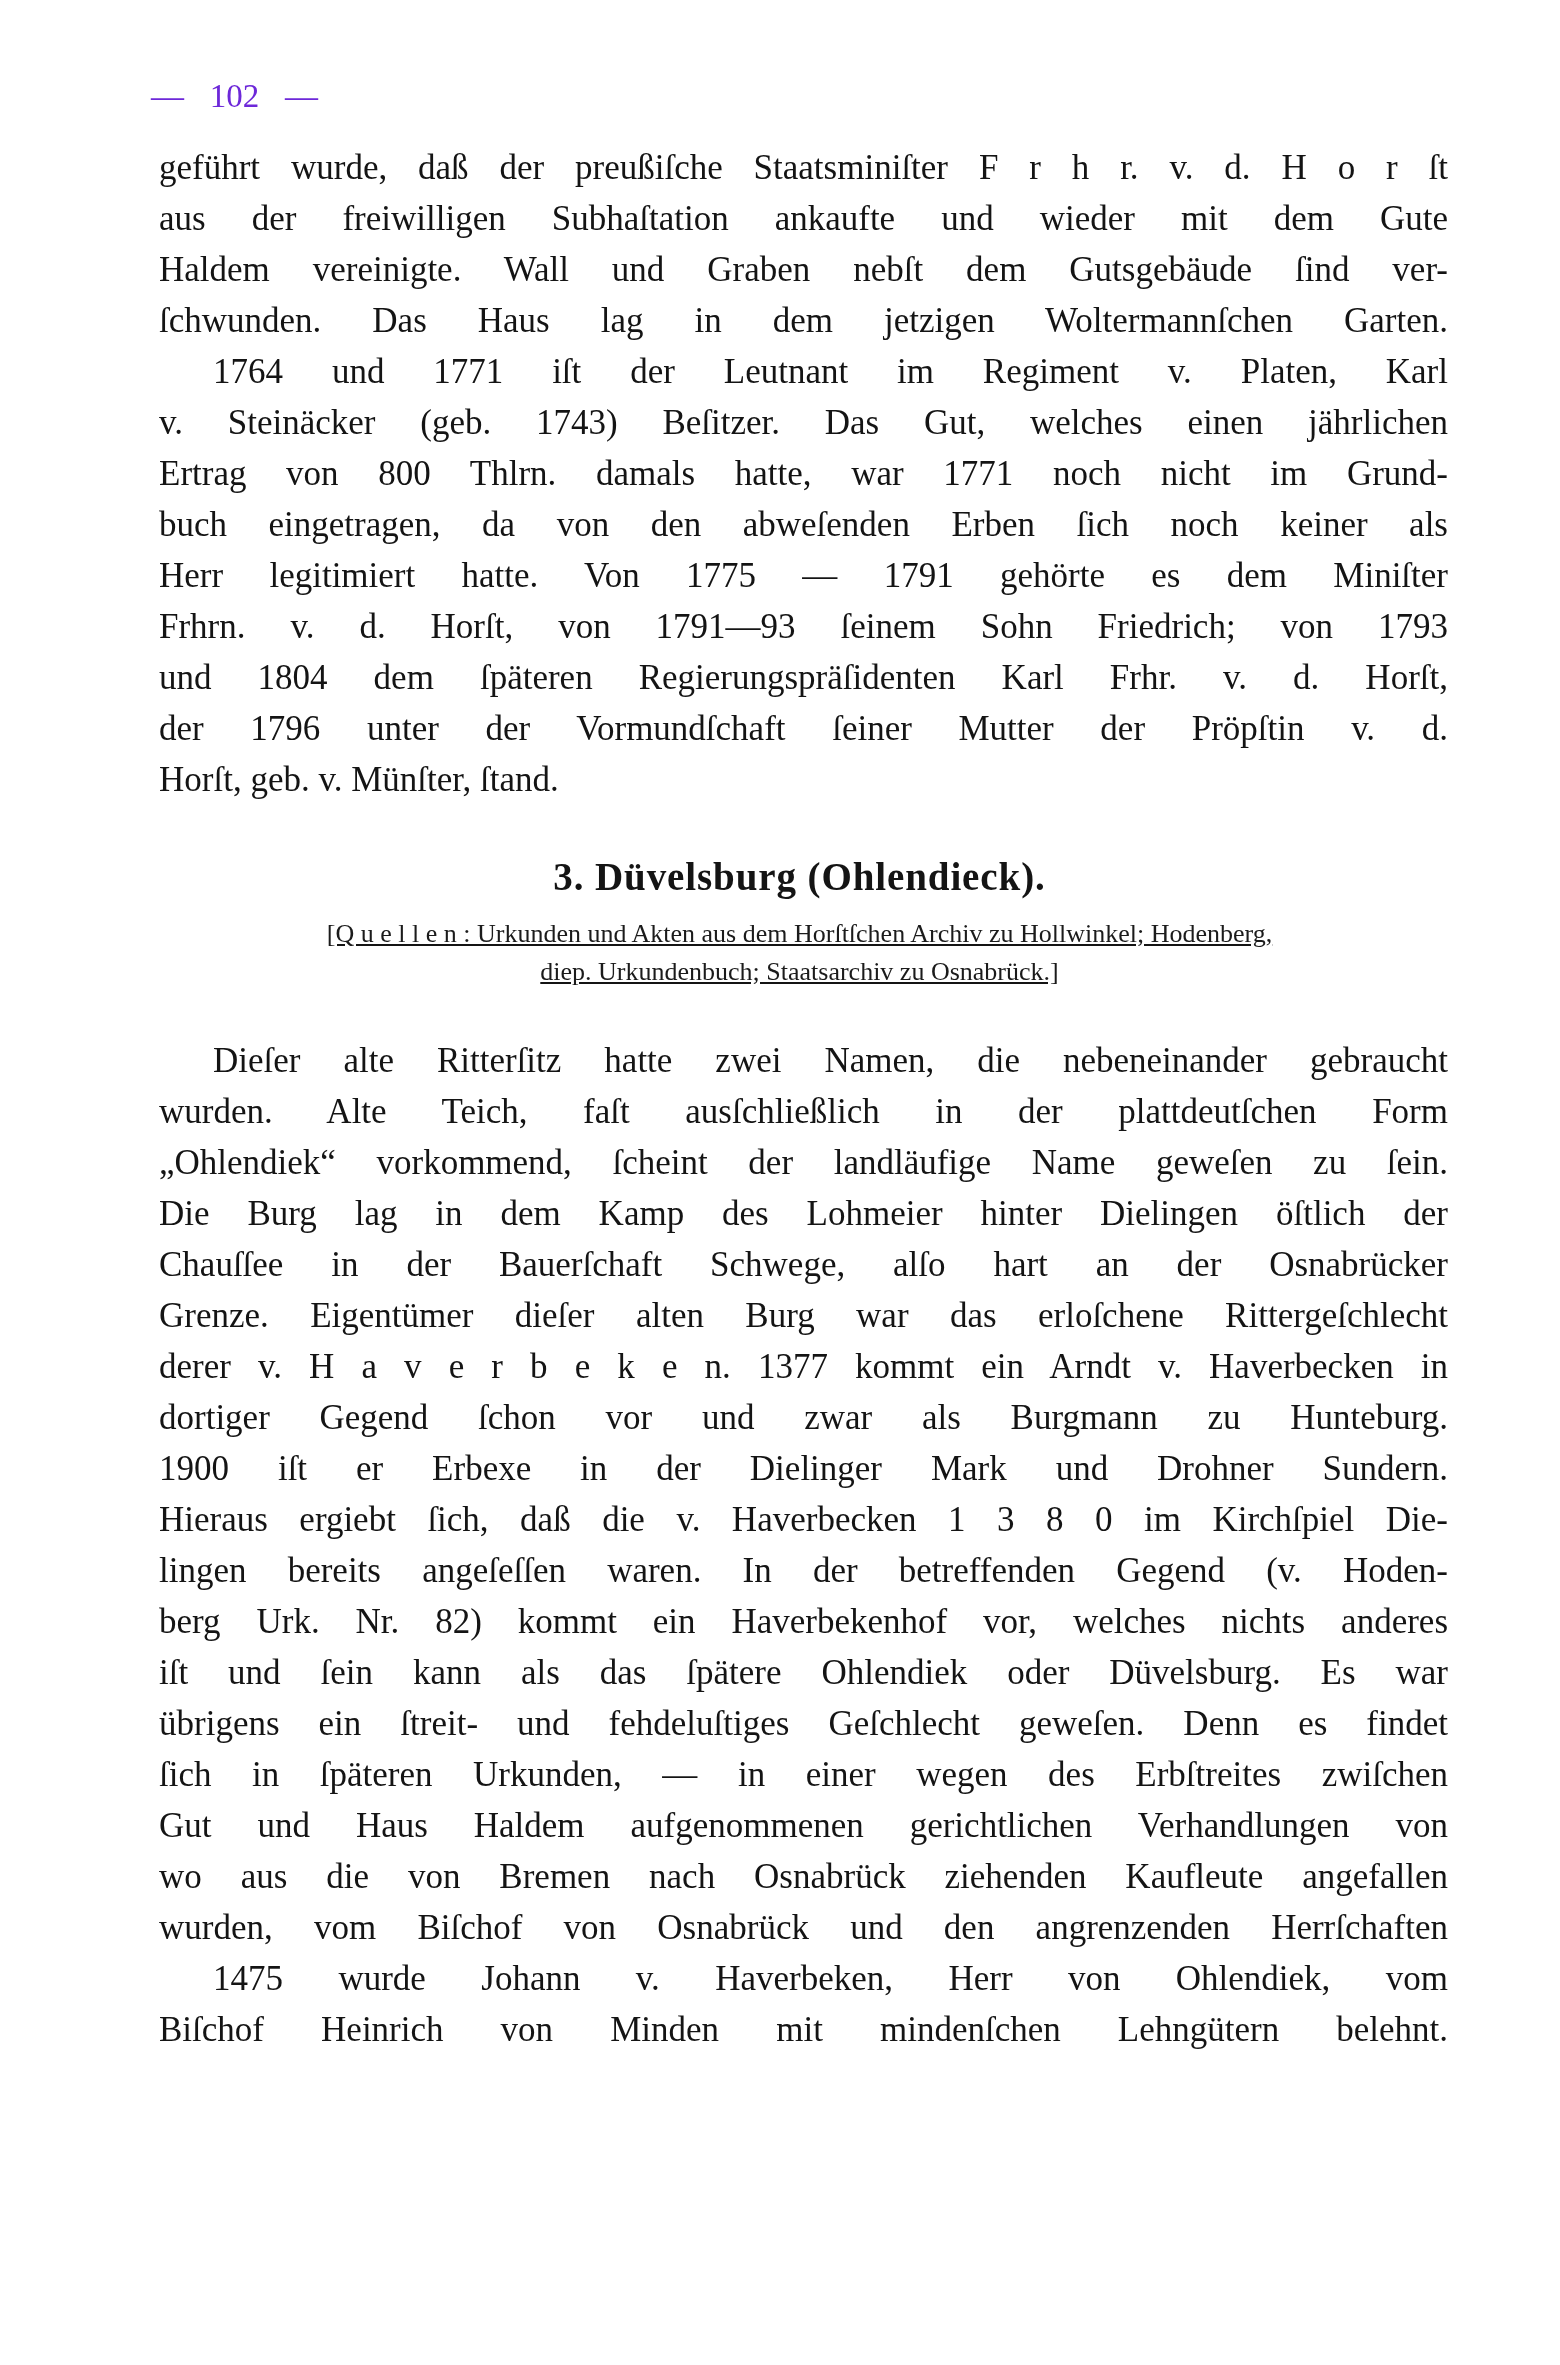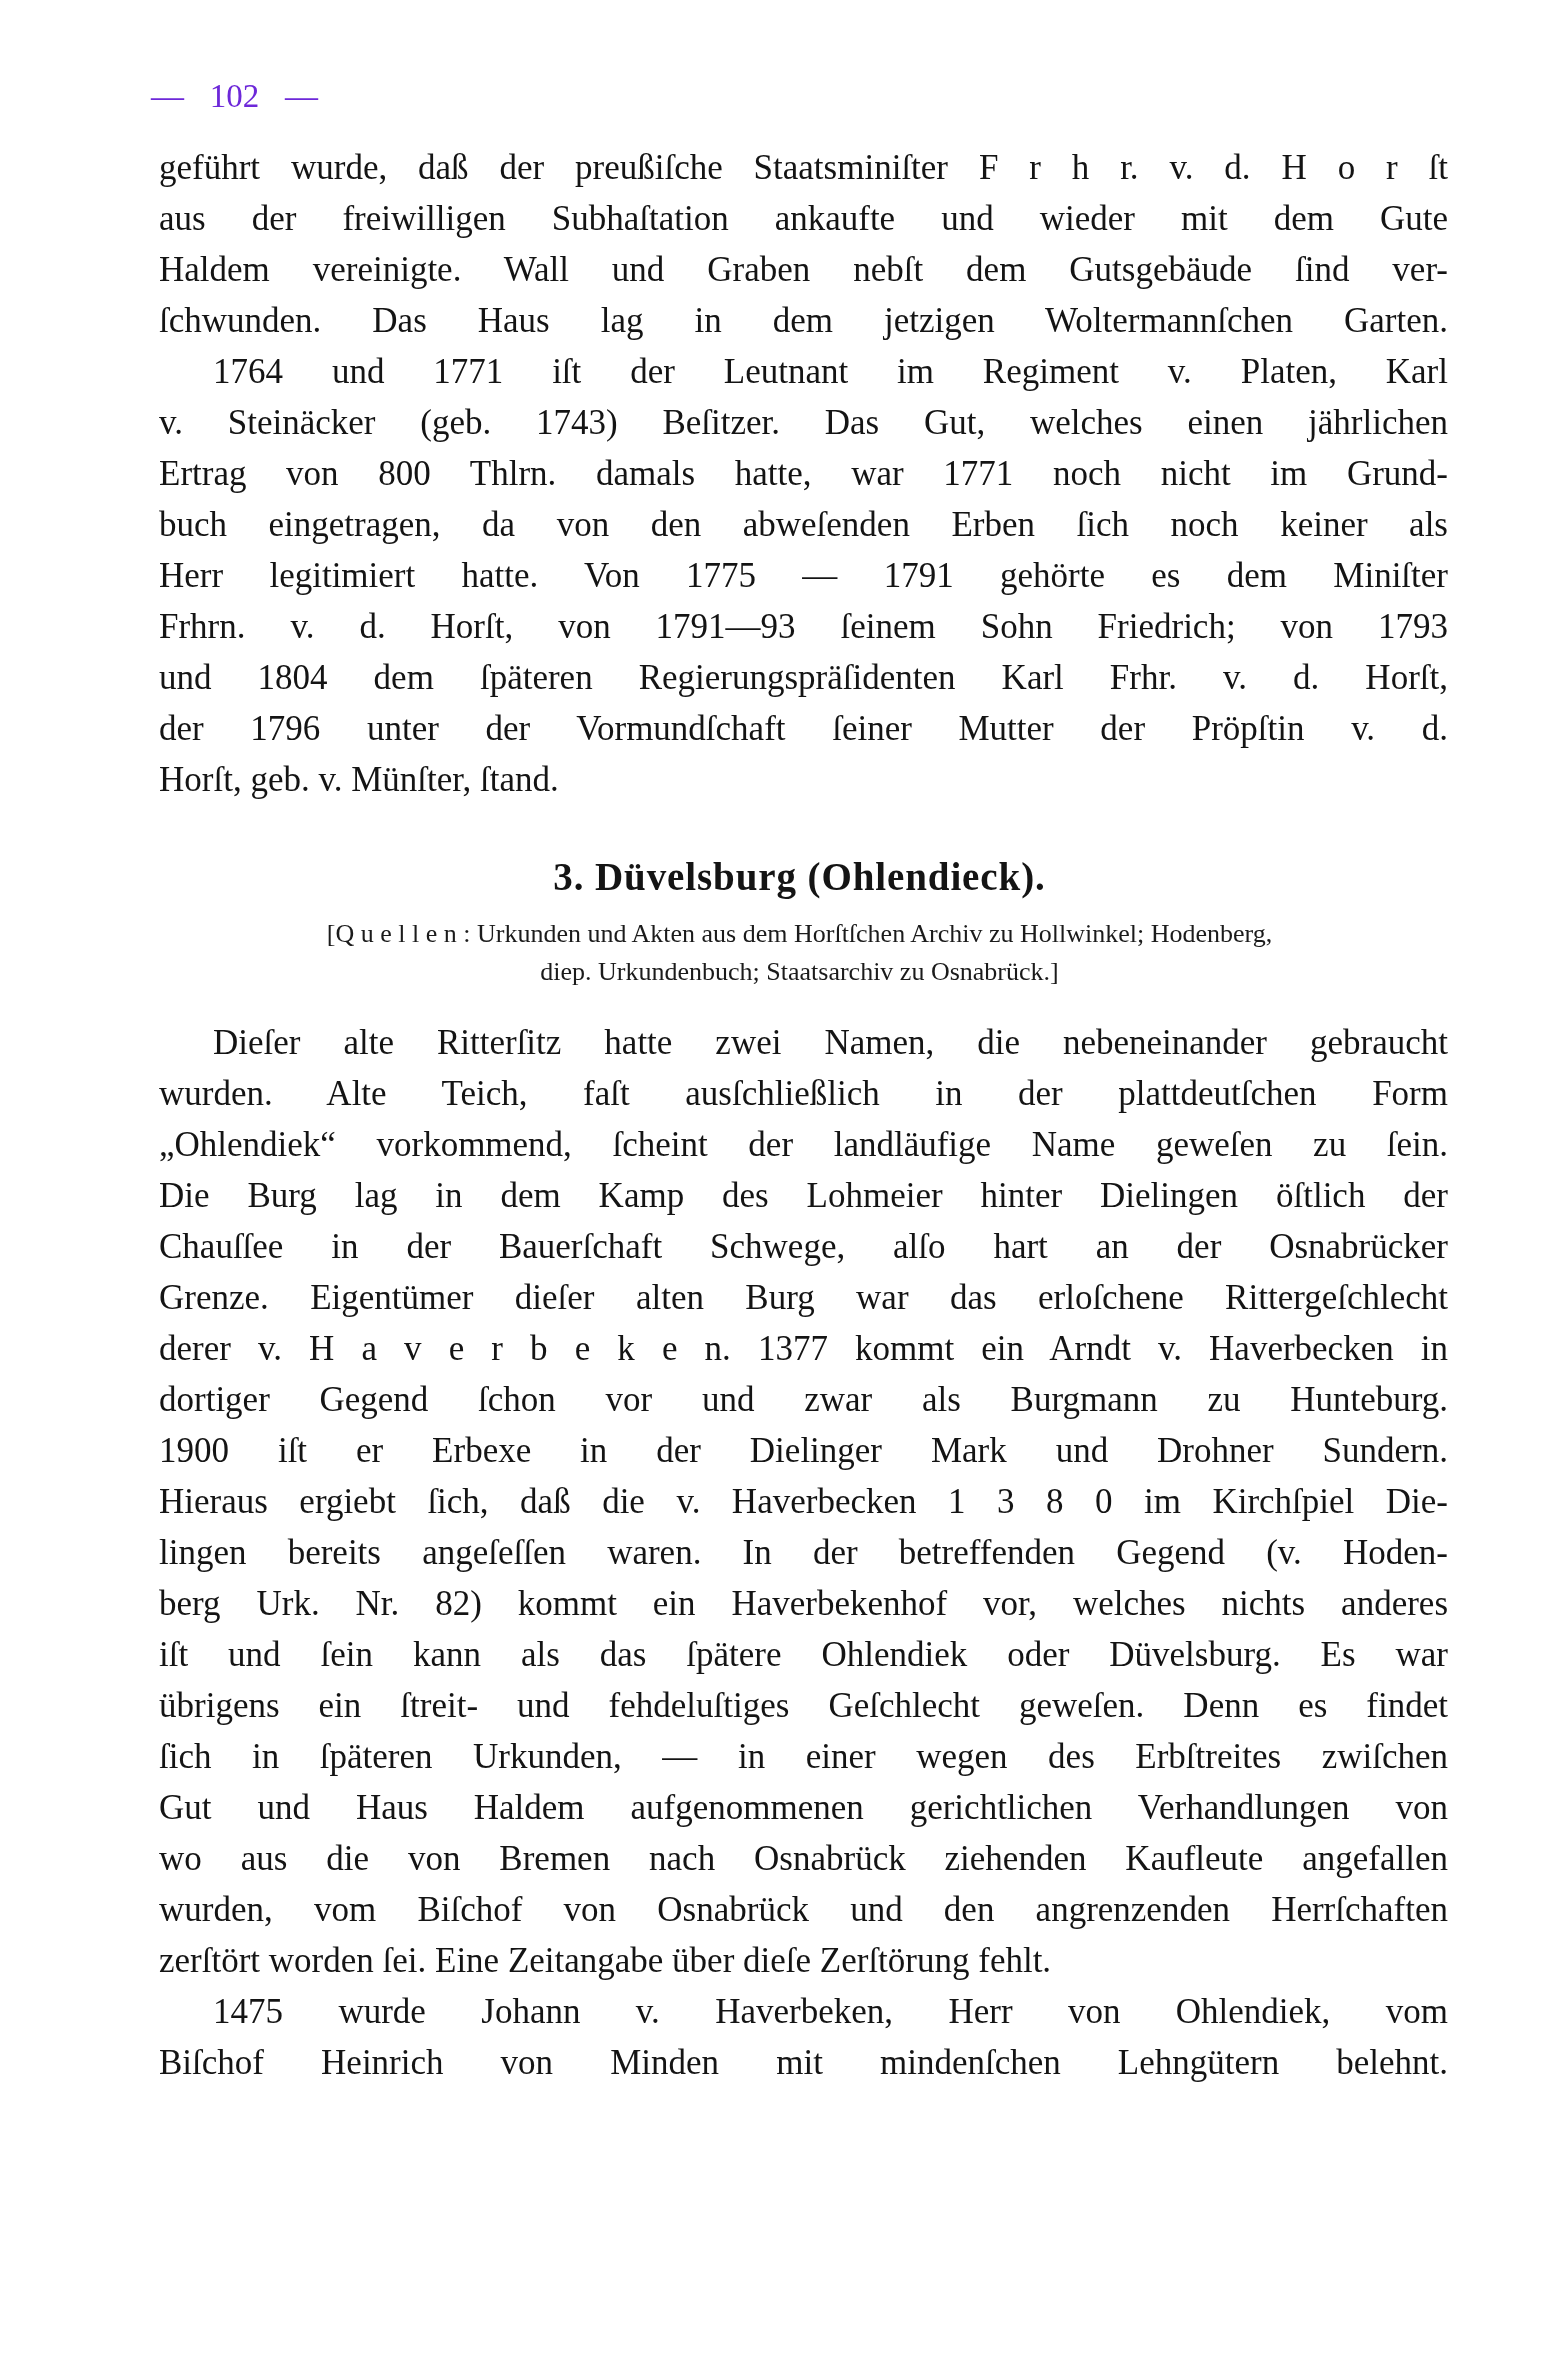--- a/index.html
+++ b/index.html
@@ -41,21 +41,21 @@
     margin-top: 47px;
     margin-bottom: 14px;
     letter-spacing: 0.9px;
   }
   .source {
     font-size: 26px;
     line-height: 38px;
     text-align: center;
     color: #1b1b1b;
   }
-  .source-block { margin-bottom: 26px; }
+  .source-block { margin-bottom: 44px; text-decoration: underline; }
 </style>
 </head>
 <body>
 
 <div class="page">
 
   <div class="pagehead"><span>—</span>
     <span>102</span>
     <span>—</span></div>
 
@@ -94,20 +94,19 @@
     <div class="line">1900 iſt er Erbexe in der Dielinger Mark und Drohner Sundern.</div>
     <div class="line">Hieraus ergiebt ſich, daß die v. Haverbecken 1 3 8 0 im Kirchſpiel Die-</div>
     <div class="line">lingen bereits angeſeſſen waren. In der betreffenden Gegend (v. Hoden-</div>
     <div class="line">berg Urk. Nr. 82) kommt ein Haverbekenhof vor, welches nichts anderes</div>
     <div class="line">iſt und ſein kann als das ſpätere Ohlendiek oder Düvelsburg. Es war</div>
     <div class="line">übrigens ein ſtreit- und fehdeluſtiges Geſchlecht geweſen. Denn es findet</div>
     <div class="line">ſich in ſpäteren Urkunden, — in einer wegen des Erbſtreites zwiſchen</div>
     <div class="line">Gut und Haus Haldem aufgenommenen gerichtlichen Verhandlungen von</div>
     <div class="line">wo aus die von Bremen nach Osnabrück ziehenden Kaufleute angefallen</div>
     <div class="line">wurden, vom Biſchof von Osnabrück und den angrenzenden Herrſchaften</div>
-    <div class="line end">zerſtört worden ſei. Eine Zeitangabe über dieſe Zerſtörung fehlt.</div>
 
     <div class="line indent">1475 wurde Johann v. Haverbeken, Herr von Ohlendiek, vom</div>
     <div class="line">Biſchof Heinrich von Minden mit mindenſchen Lehngütern belehnt.</div>
 
   </div>
 </div>
 
 
 </body></html>

